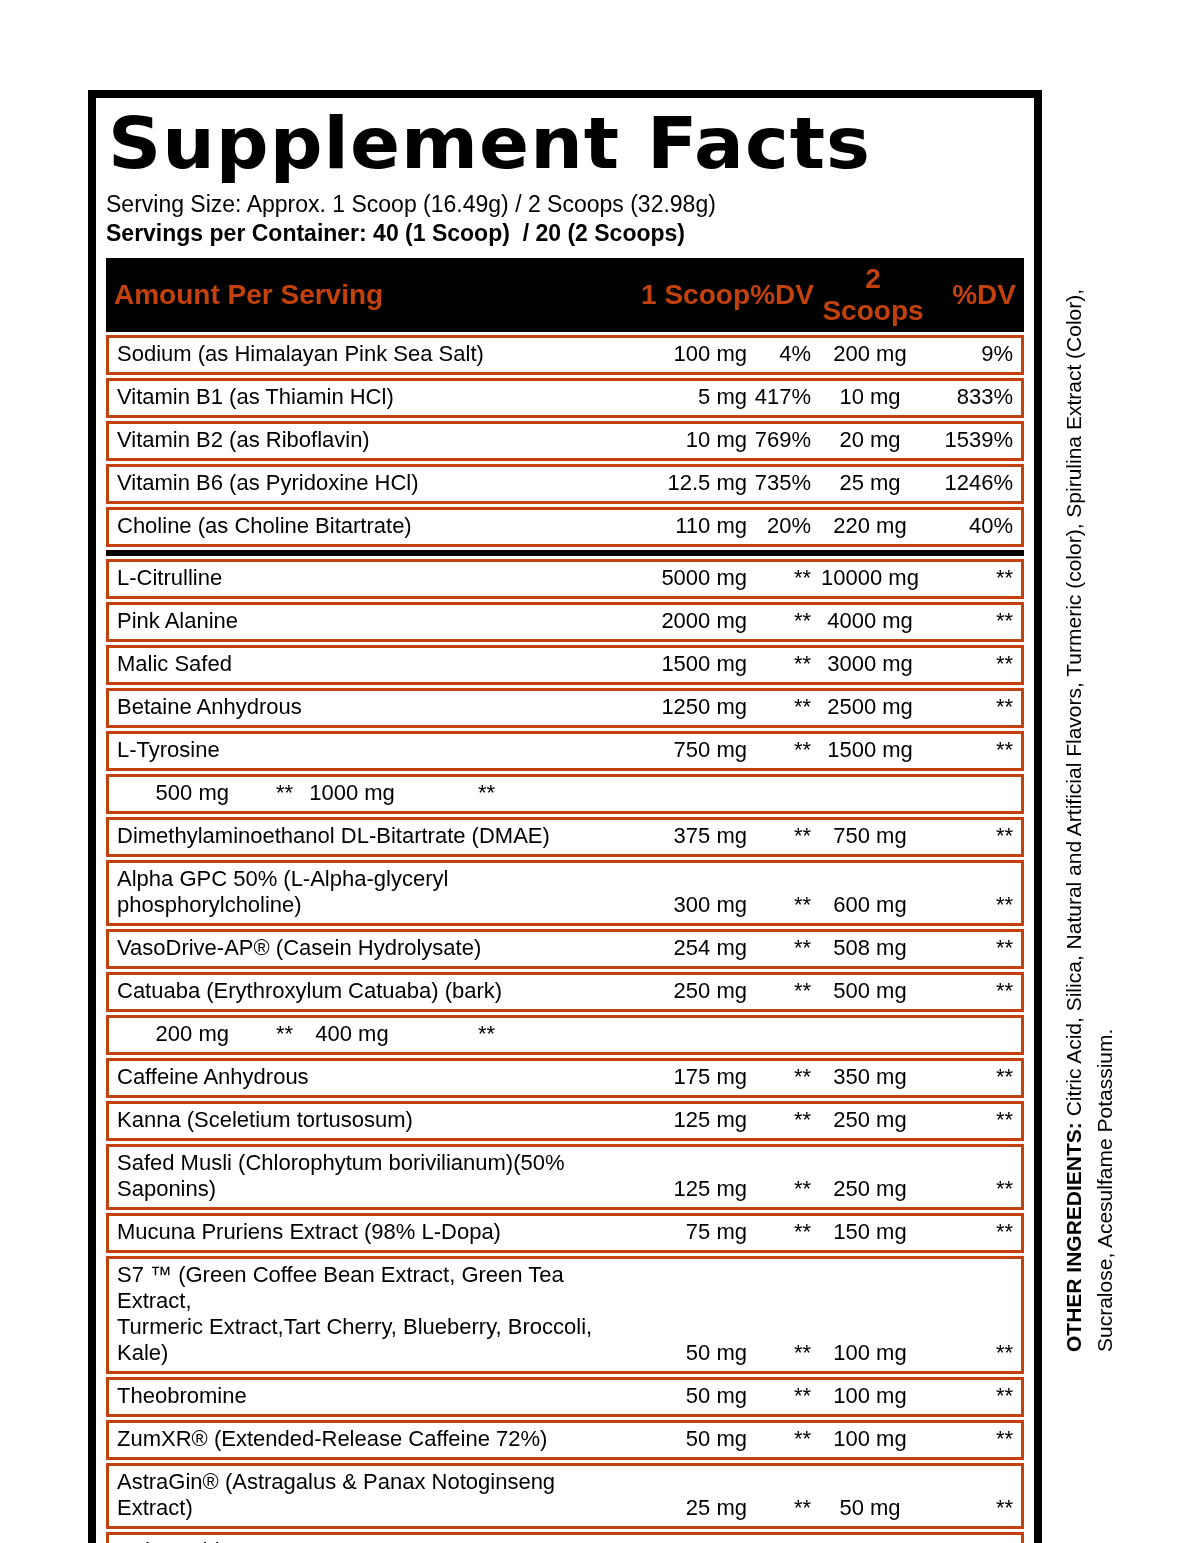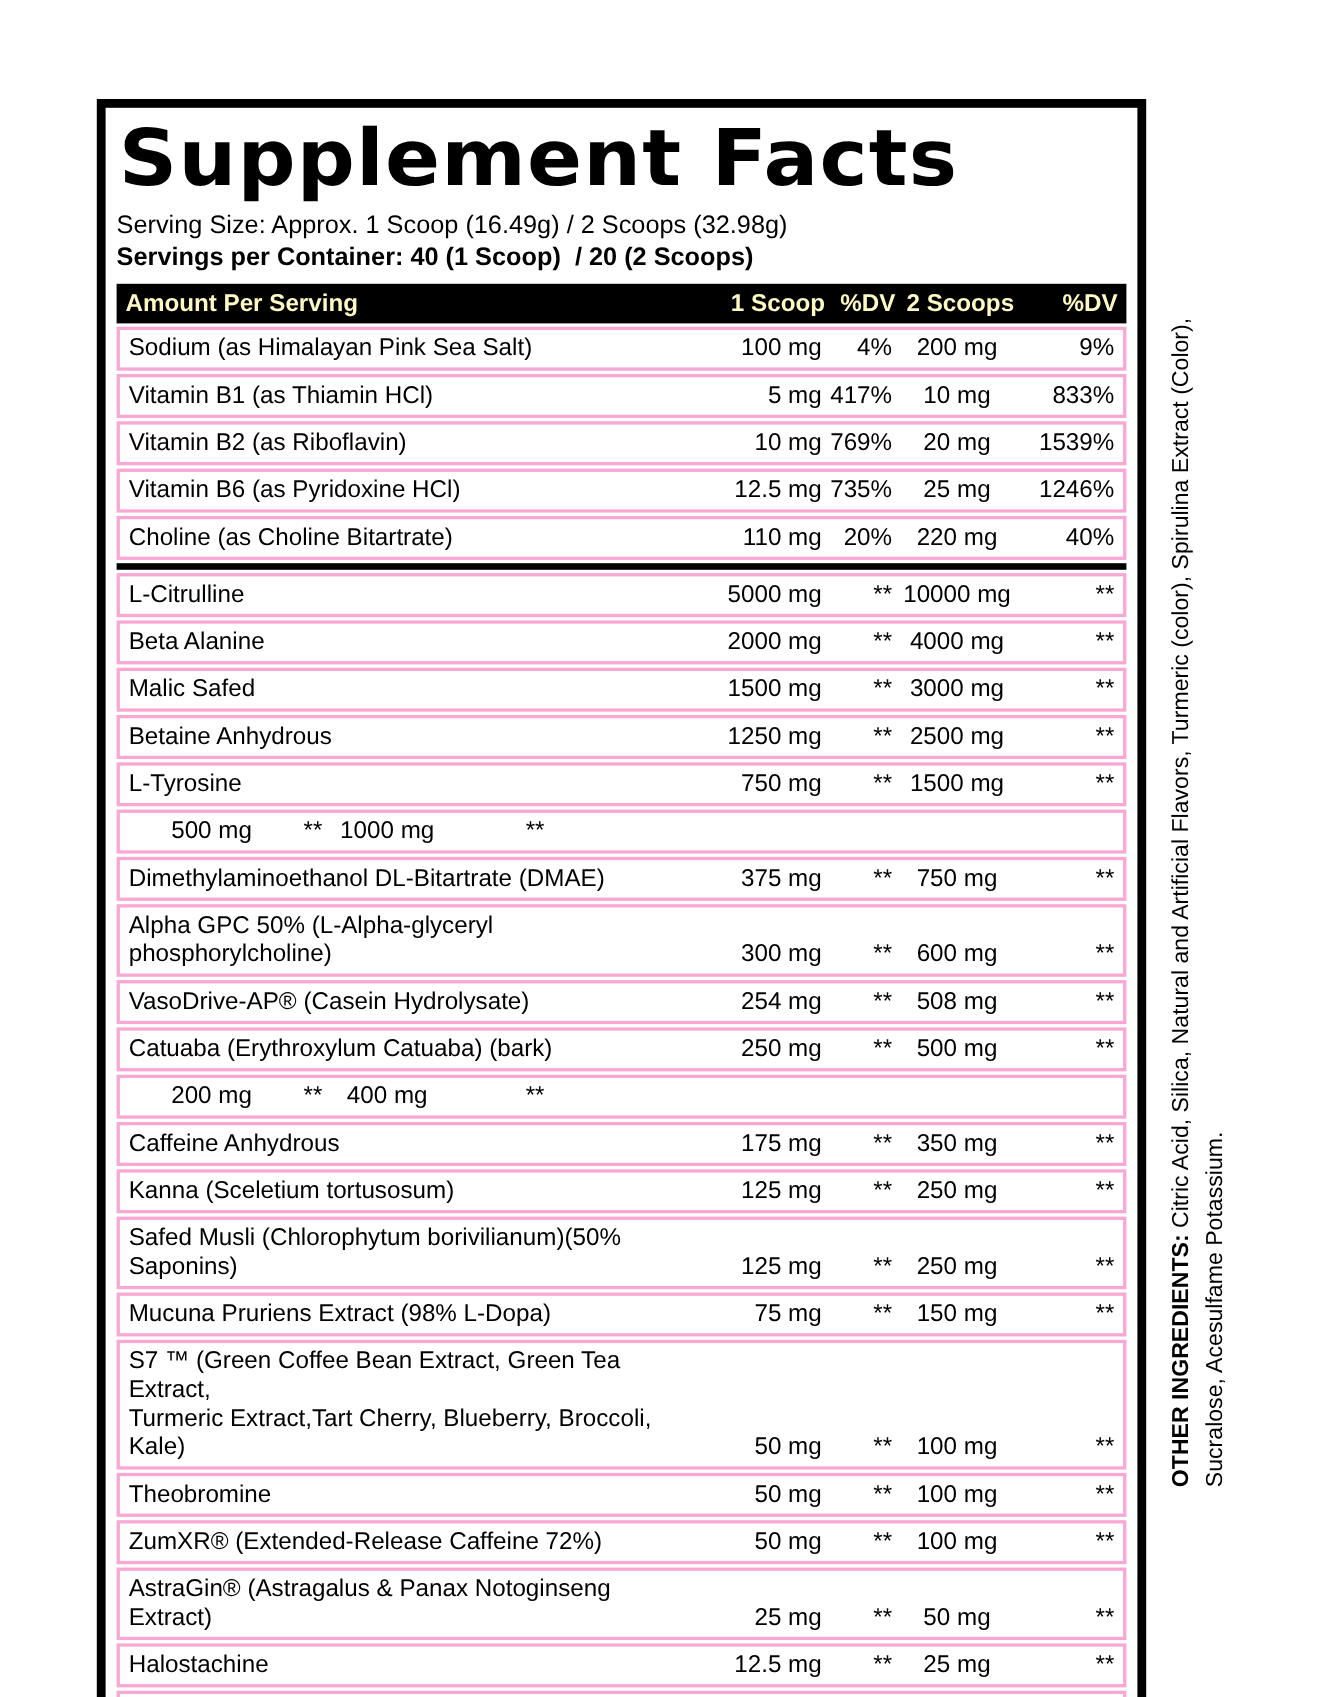--- a/index.html
+++ b/index.html
@@ -38,31 +38,31 @@
   }
   .serving-line {
     font-size: 23px;
     line-height: 29px;
     margin-left: 0;
     white-space: pre-wrap;
   }
   .serving-line.bold { font-weight: bold; margin-bottom: 10px; }
   .head-bar {
     background: #000;
-    color: #fef9c3;
+    color: #c2410c;
     font-weight: bold;
-    font-size: 22px;
+    font-size: 28px;
     display: flex;
     align-items: center;
     padding: 5px 8px;
   }
   .row {
     display: flex;
     align-items: flex-end;
-    border: 3px solid #f9a8d4;
+    border: 3px solid #c2410c;
     margin-top: 3px;
     padding: 3px 8px 5px 8px;
     font-size: 22px;
     line-height: 26px;
     background: #fff;
   }
   .c-name { flex: 1; text-align: left; padding-right: 6px; }
   .c-a1 { width: 112px; text-align: right; }
   .c-d1 { width: 64px;  text-align: right; }
   .c-a2 { width: 118px; text-align: center; }
@@ -153,21 +153,21 @@
         <div class="c-name">
           <div>L-Citrulline</div>
         </div>
         <div class="c-a1">5000 mg</div>
         <div class="c-d1">**</div>
         <div class="c-a2">10000 mg</div>
         <div class="c-d2">**</div>
       </div>
       <div class="row">
         <div class="c-name">
-          <div>Beta Alanine</div>
+          <div>Pink Alanine</div>
         </div>
         <div class="c-a1">2000 mg</div>
         <div class="c-d1">**</div>
         <div class="c-a2">4000 mg</div>
         <div class="c-d2">**</div>
       </div>
       <div class="row">
         <div class="c-name">
           <div>Malic Safed</div>
         </div>

